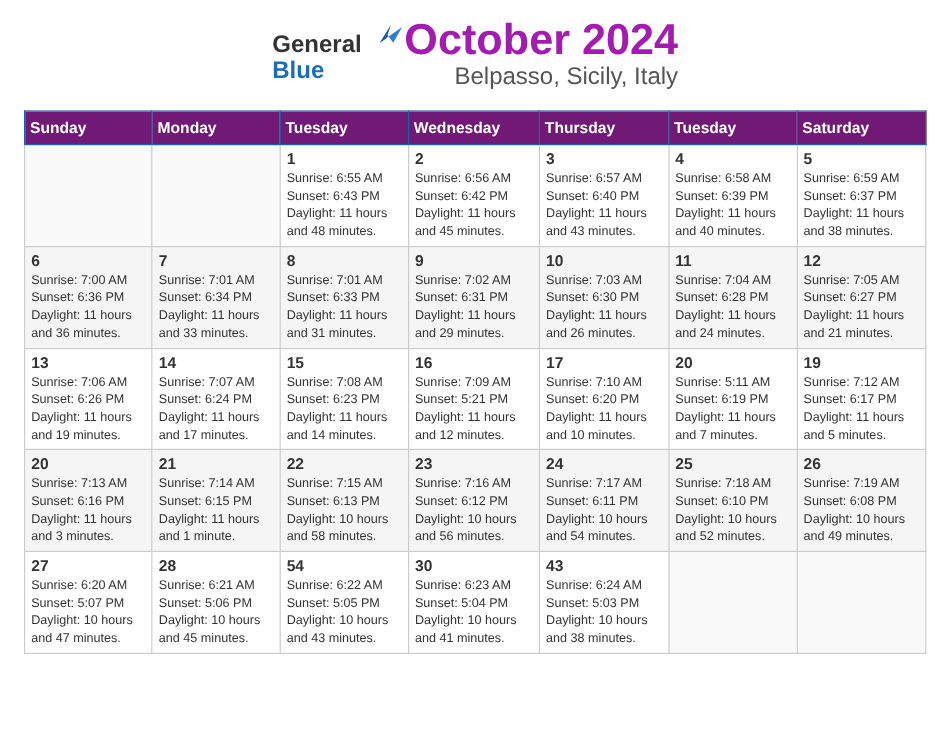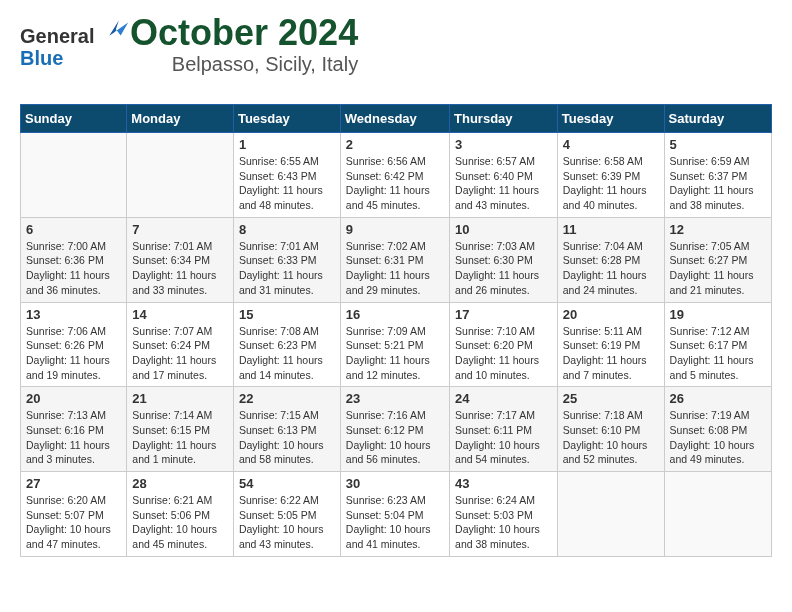--- a/index.html
+++ b/index.html
@@ -8,23 +8,23 @@
       background: #fff;
       width: 792px;
       min-height: 612px;
     }
     .page {
       width: 792px;
       padding: 15px 20px;
     }
     .header {
       display: flex;
-      justify-content: flex-start;
+      justify-content: center;
       align-items: flex-start;
-      margin-bottom: 28px;
+      margin-bottom: 16px;
     }
     .logo {
       display: flex;
       align-items: center;
     }
     .logo-text {
       font-size: 20px;
       font-weight: bold;
       line-height: 1.1;
     }
@@ -34,35 +34,35 @@
       width: 28px;
       height: 28px;
       margin-left: 2px;
     }
     .title-block {
       text-align: right;
     }
     .month-title {
       font-size: 36px;
       font-weight: bold;
-      color: #14532d;
+      color: #a21caf;
       line-height: 1;
     }
     .location {
       font-size: 20px;
       color: #555;
       margin-top: 2px;
     }
     table {
       width: 100%;
       border-collapse: collapse;
       font-size: 11px;
     }
     thead tr th {
-      background-color: #0c4a6e;
+      background-color: #701a75;
       color: #fff;
       padding: 6px 4px;
       text-align: left;
       font-size: 13px;
       font-weight: bold;
       border: 1px solid #2060aa;
     }
     tbody tr td {
       border: 1px solid #ccc;
       padding: 4px 5px;

